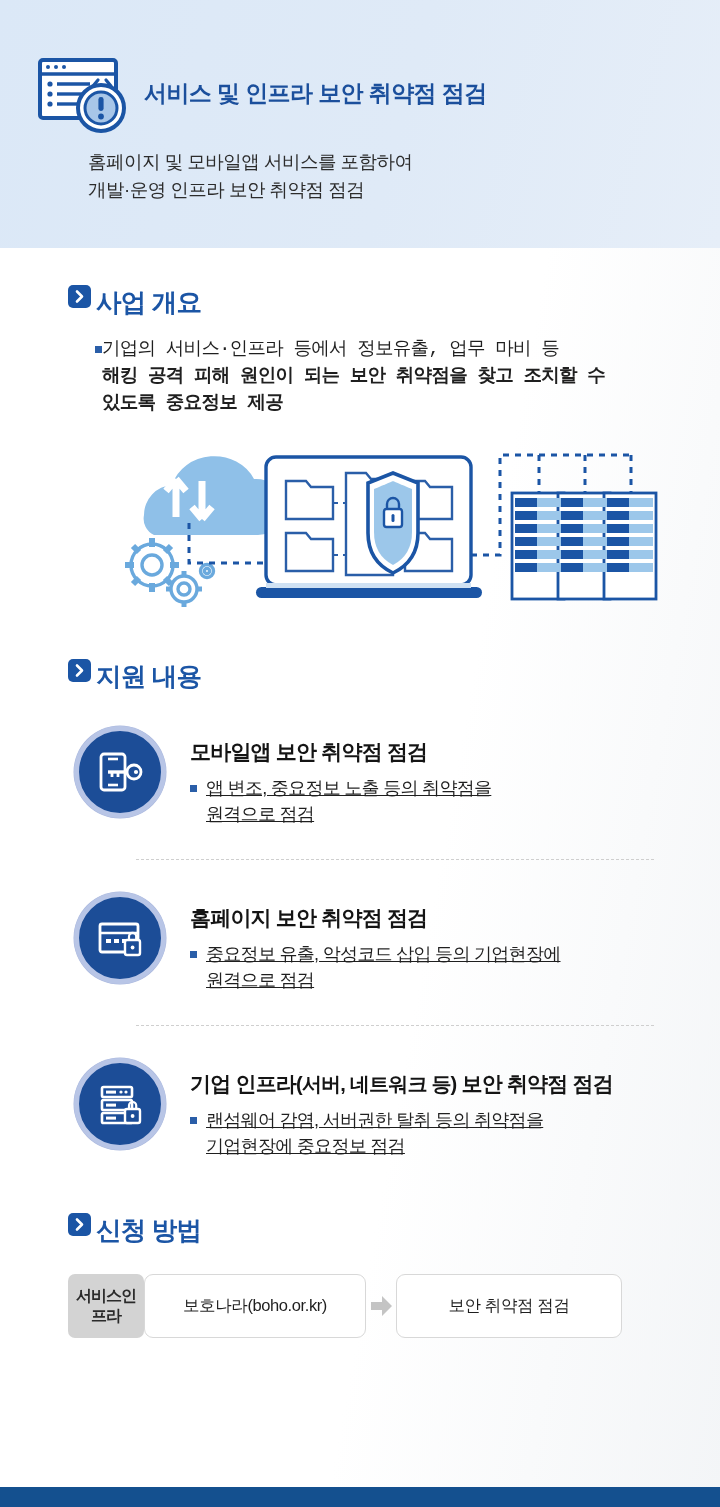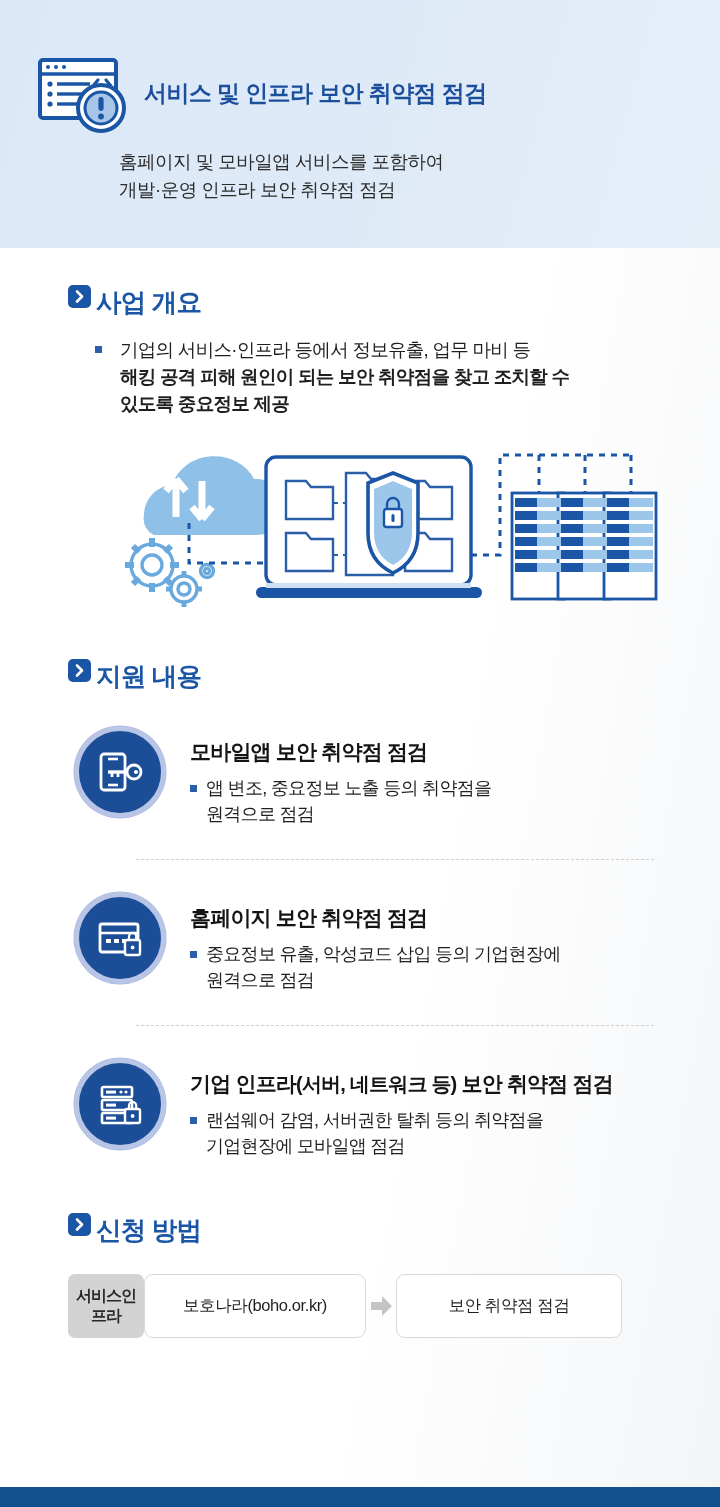--- a/index.html
+++ b/index.html
@@ -35,21 +35,21 @@
   .header-icon { width: 108px; height: 82px; flex: 0 0 auto; }
   .header-title {
     font-size: 23px;
     font-weight: bold;
     color: #1b4f9c;
     letter-spacing: -0.6px;
     margin-left: 4px;
     white-space: nowrap;
   }
   .header-sub {
-    margin: 14px 0 0 119px;
+    margin: 14px 0 0 88px;
     font-size: 18.5px;
     line-height: 1.52;
     color: #2c2c2c;
     letter-spacing: -0.5px;
   }
   .header-sub div { white-space: nowrap; }
 
   
   .section-head {
     display: flex;
@@ -69,21 +69,22 @@
     font-weight: bold;
     color: #1b55a5;
     letter-spacing: -0.8px;
   }
 
   
   .overview { padding: 37px 0 0 68px; }
   .overview-body {
     margin: 16px 0 0 27px;
     display: flex;
-    gap: 18px;
+    gap: 0;
+    font-family: Liberation Mono, monospace;
   }
   .bullet-sq {
     width: 7px; height: 7px;
     background: #2a5ea8;
     margin-top: 10px;
     flex: 0 0 auto;
   }
   .overview-text {
     font-size: 18.5px;
     line-height: 1.46;
@@ -131,21 +132,21 @@
     display: flex;
     gap: 9px;
   }
   .sup-desc .bullet-sq { margin-top: 9px; }
   .sup-desc-text {
     font-size: 18px;
     line-height: 1.42;
     color: #1f1f1f;
     letter-spacing: -0.7px;
   }
-  .sup-desc-text div { white-space: nowrap; }
+  .sup-desc-text div { white-space: nowrap; text-decoration: underline; }
 
   .divider {
     height: 0;
     border-top: 1.5px dashed #cfcfcf;
     margin: 26px 66px 26px 68px;
   }
 
   
   .apply { padding: 48px 0 0 68px; }
   .flow {
@@ -452,21 +453,21 @@
           </svg>
         </span>
         <div class="sup-text">
           <div class="sup-title">
             <span>기업 인프라</span><span class="small">(서버, 네트워크 등)</span><span> 보안 취약점 점검</span>
           </div>
           <div class="sup-desc">
             <span class="bullet-sq"></span>
             <div class="sup-desc-text">
               <div>랜섬웨어 감염, 서버권한 탈취 등의 취약점을</div>
-              <div>기업현장에 모바일앱 점검</div>
+              <div>기업현장에 중요정보 점검</div>
             </div>
           </div>
         </div>
       </div>
 
     </div>
   </div>
 
   <div class="apply">
     <div class="section-head">

